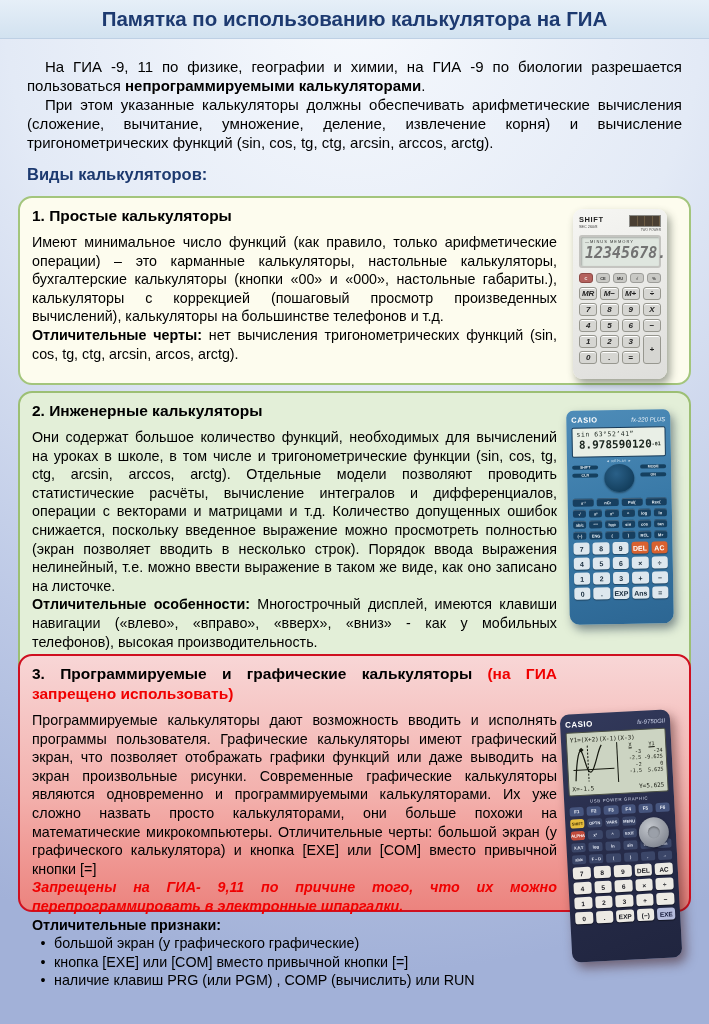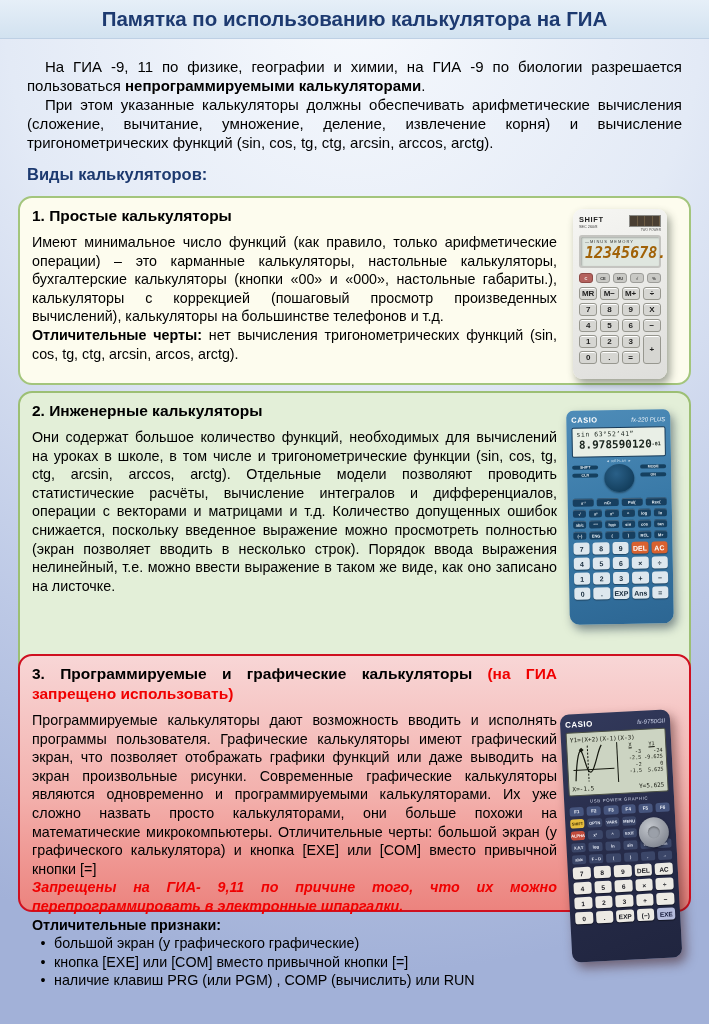--- a/index.html
+++ b/index.html
@@ -39,27 +39,27 @@
   .c1-head{display:flex;justify-content:space-between;align-items:flex-start;}
   .c1-brand{font-size:7.5px;font-weight:bold;letter-spacing:.6px;color:#222;}
   .c1-model{font-size:3.8px;color:#444;margin-top:1px;}
   .c1-solar{width:30px;height:10px;background:#4a3f33;border:1px solid #8a8a86;display:flex;}
   .c1-solar i{flex:1;border-right:1px solid #6d5c44;}
   .c1-power{font-size:3.2px;text-align:right;color:#555;margin-top:1px;}
   .c1-display{margin-top:3px;height:33px;background:#dfe6df;border:2px solid #c4c4c0;border-radius:3px;
     box-shadow:inset 1px 1px 2px rgba(0,0,0,.25);padding:2px 4px;box-sizing:border-box;}
   .c1-ind{font-size:4px;color:#333;letter-spacing:1px;}
   .c1-digits{font-family:"DejaVu Sans Mono",monospace;font-style:italic;font-weight:bold;
-    font-size:15px;text-align:right;color:#a16207;line-height:18px;}
+    font-size:15px;text-align:right;color:#737373;line-height:18px;}
   .c1-toprow{display:flex;gap:3px;margin-top:5px;}
   .c1-toprow .key{height:8px;font-size:4px;background:#c9c9c5;border:1px solid #9d9d99;color:#333;}
   .c1-toprow .key.red{background:#b4625e;color:#fff;border-color:#8e4a46;}
   .c1-grid{display:grid;grid-template-columns:repeat(4,1fr);gap:3px;grid-auto-rows:13px;margin-top:4px;}
   .c1-grid .key{height:auto;font-size:8px;background:#d6d6d2;border:1px solid #97978f;
-    box-shadow:0 1px 0 #fff inset;color:#222;}
+    box-shadow:0 1px 0 #fff inset;color:#222;font-style:italic;}
   .c1-grid .key.tall{grid-row:span 2;}
   
   .calc2{position:absolute;left:548px;top:17px;width:104px;height:214px;border-radius:7px 7px 10px 10px;
     background:linear-gradient(165deg,#4e8cb8 0%,#3a7aa8 45%,#2c6693 100%);
     box-shadow:3px 5px 10px rgba(20,40,60,.5);padding:5px 5px 6px 5px;box-sizing:border-box;transform:rotate(-1deg);}
   .c2-head{display:flex;justify-content:space-between;align-items:baseline;}
   .c2-brand{font-size:7.5px;font-weight:bold;color:#fff;letter-spacing:.5px;}
   .c2-model{font-size:6px;font-style:italic;color:#e4eef6;}
   .c2-display{margin-top:3px;height:30px;background:#e9efe6;border:1px solid #173a58;border-radius:2px;
     padding:2px 4px;box-sizing:border-box;font-family:"DejaVu Sans Mono",monospace;color:#1a241e;}
@@ -185,20 +185,21 @@
           <div class="key">.</div>
           <div class="key">=</div>
         </div>
     </div>
   </section>
 
   <section class="box box2">
     <div class="txt">
       <h2>2. Инженерные калькуляторы</h2>
       <p>Они содержат большое количество функций, необходимых для вычислений на уроках в школе, в том числе и тригонометрические функции (sin, cos, tg, ctg, arcsin, arccos, arctg). Отдельные модели позволяют проводить статистические расчёты, вычисление интегралов и дифференциалов, операции с векторами и матрицами и т.д. Количество допущенных ошибок снижается, поскольку введенное выражение можно просмотреть полностью (экран позволяет вводить в несколько строк). Порядок ввода выражения нелинейный, т.е. можно ввести выражение в таком же виде, как оно записано на листочке.</p>
+      <p><b>Отличительные особенности:</b><span> Многострочный дисплей, имеются клавиши навигации («влево», «вправо», «вверх», «вниз» - как у мобильных телефонов), высокая производительность.</span></p>
     </div>
     <div class="calc2">
       <div class="c2-head">
         <span class="c2-brand">CASIO</span>
         <span class="c2-model">fx-220 PLUS</span>
       </div>
       <div class="c2-display">
         <div class="c2-line1">sin 63°52’41”</div>
         <div class="c2-line2"><span>8.978590120</span><span class="c2-exp">-01</span></div>
       </div>

